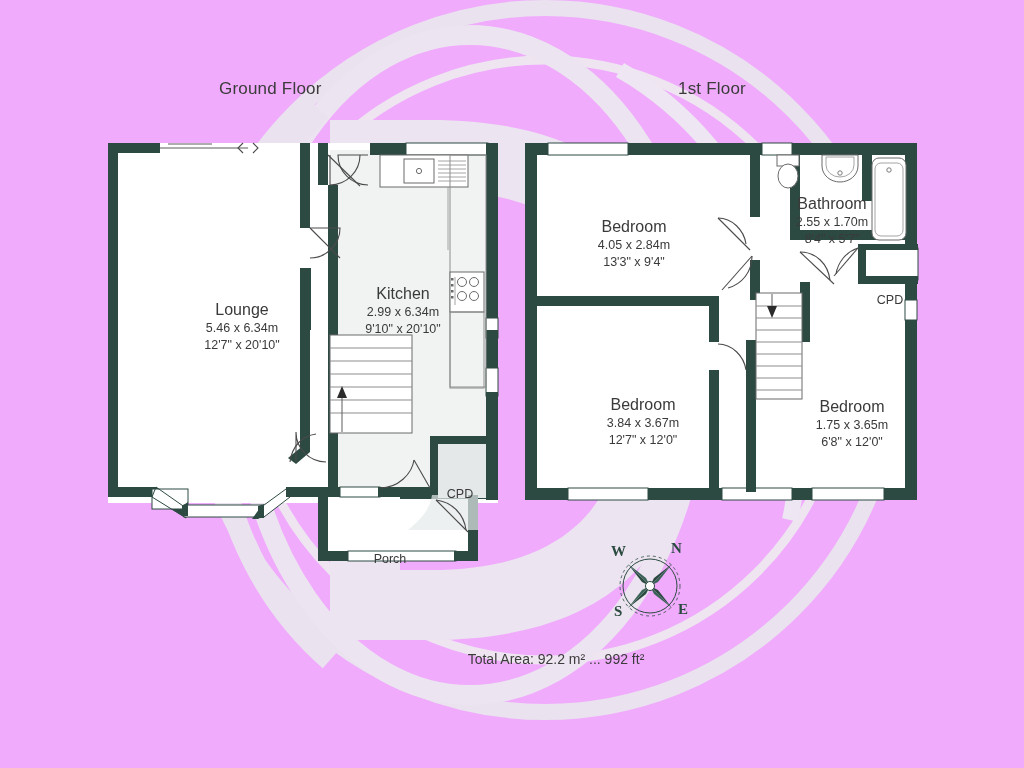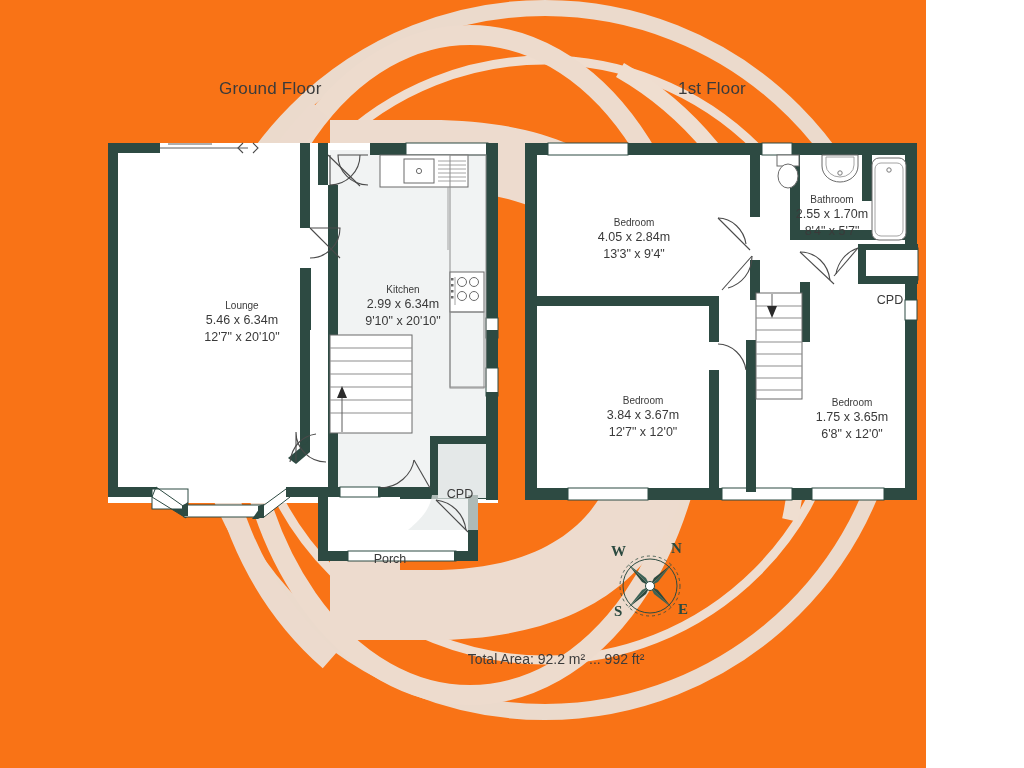--- a/index.html
+++ b/index.html
@@ -5,22 +5,22 @@
   * { box-sizing: border-box; }
   html, body {
     margin: 0; padding: 0;
     width: 1024px; height: 768px;
     background: #ffffff;
     font-family: "Liberation Sans", sans-serif;
     overflow: hidden;
   }
   #stage {
     position: relative;
-    width: 926px; height: 768px;
-    background: #f97316;
+    width: 1024px; height: 768px;
+    background: #f0abfc;
   }
   #watermark {
     position: absolute; inset: 0;
     width: 1024px; height: 768px;
     pointer-events: none;
   }
   #plan {
     position: absolute; inset: 0;
     width: 1024px; height: 768px;
   }
@@ -32,21 +32,21 @@
     letter-spacing: .2px;
   }
   .room-label {
     position: absolute;
     text-align: center;
     color: #3a3a3a;
     white-space: nowrap;
     line-height: 1.32;
     transform: translateX(-50%);
   }
-  .room-label .nm { font-size: 10px; display:block; }
+  .room-label .nm { font-size: 16px; display:block; }
   .room-label .d1 { font-size: 12.5px; display:block; }
   .room-label .d2 { font-size: 12.5px; display:block; }
   .small-label {
     position: absolute;
     font-size: 12.5px;
     color: #3a3a3a;
     white-space: nowrap;
     transform: translateX(-50%);
     text-align:center;
     margin-top:31px;

